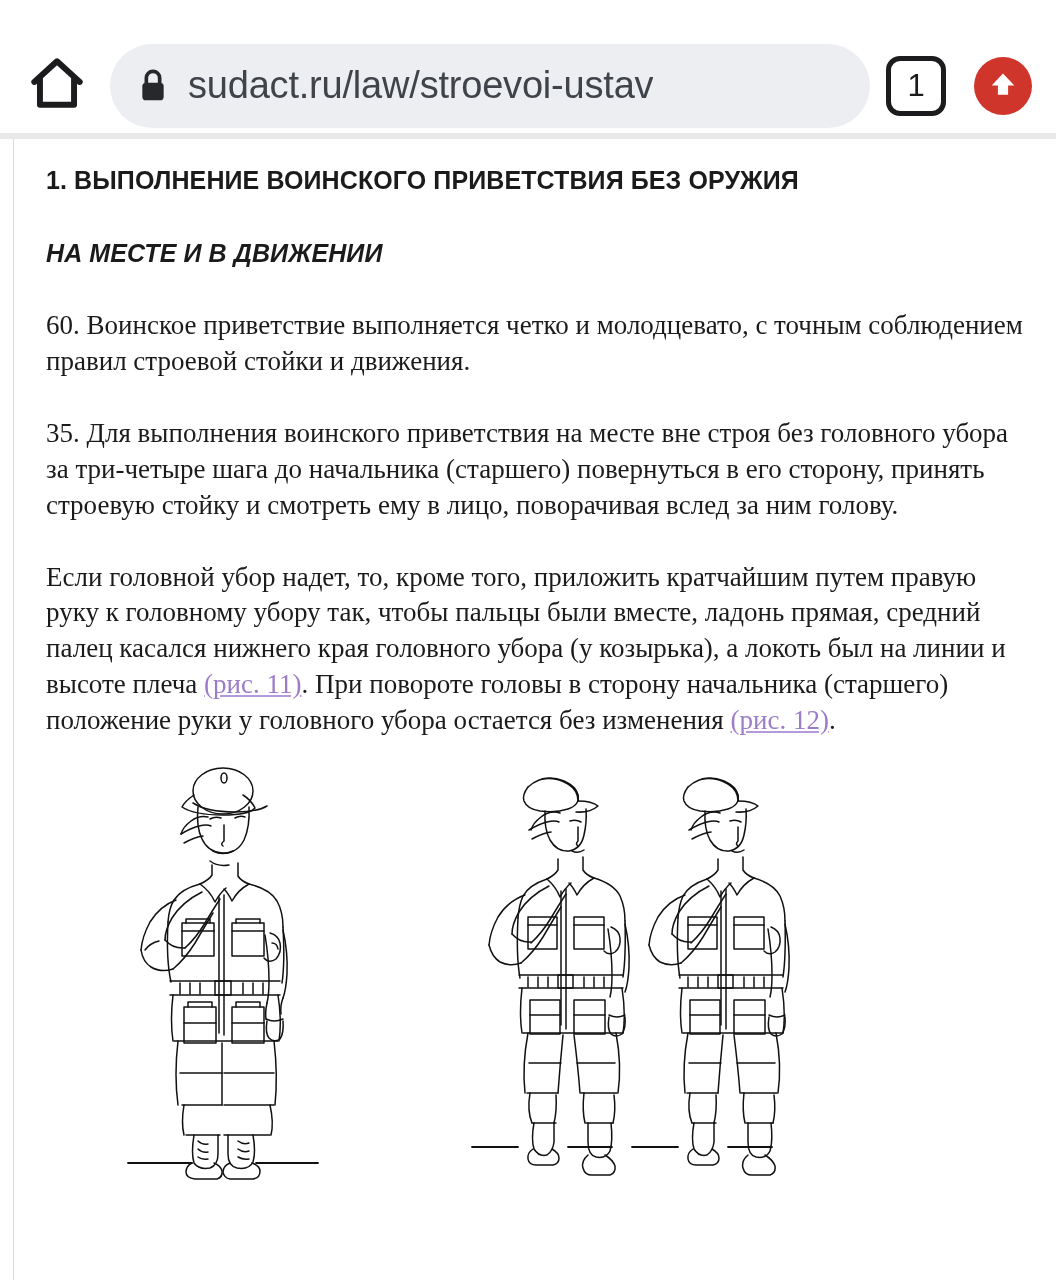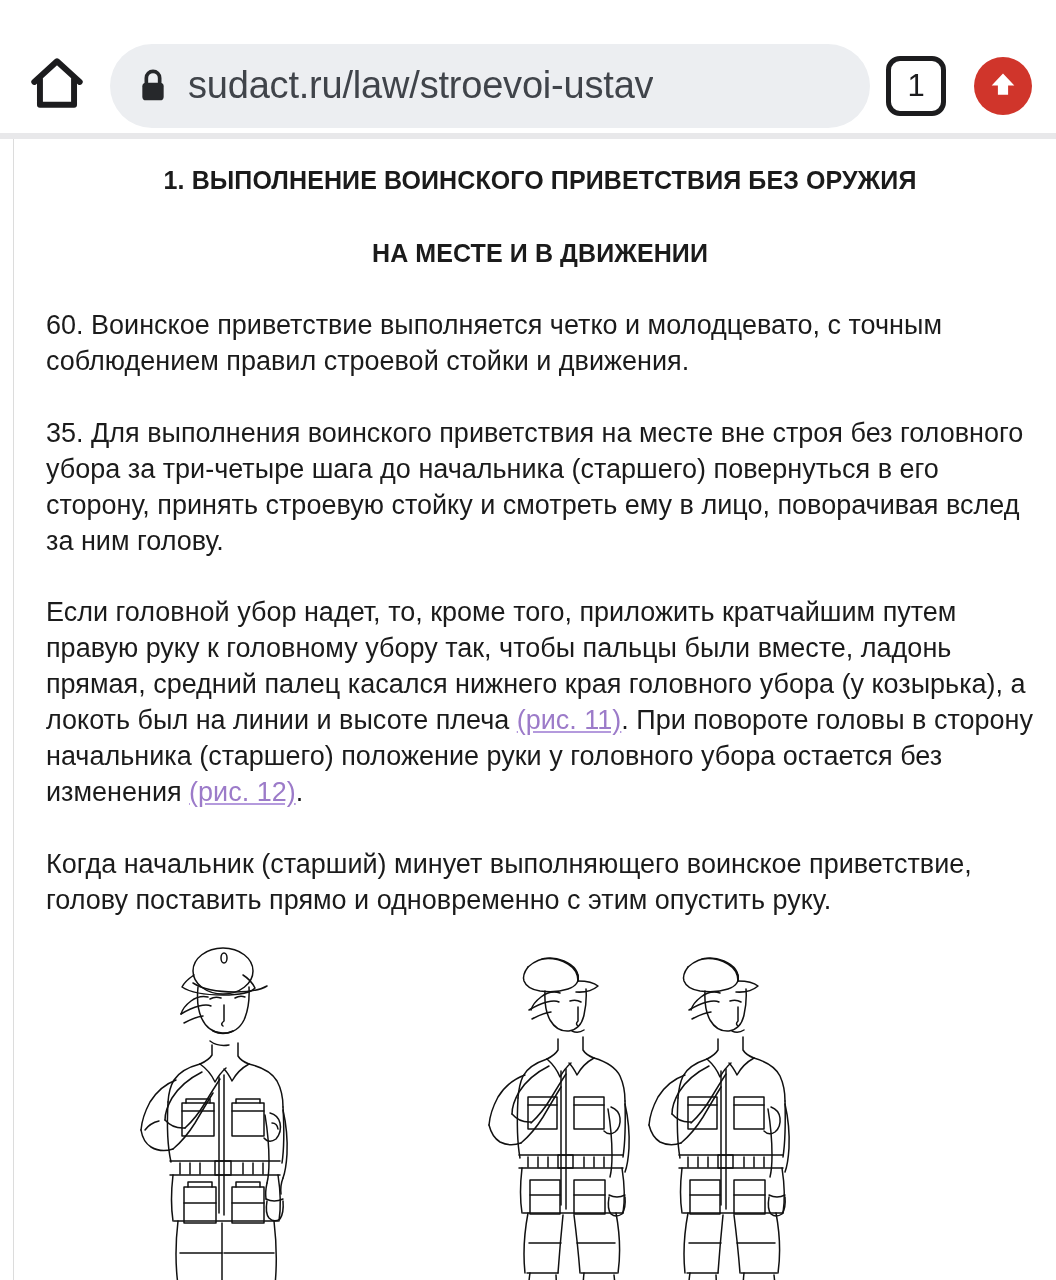--- a/index.html
+++ b/index.html
@@ -118,38 +118,38 @@
     top: 0;
     bottom: 0;
     width: 1px;
     background: #dcdcdc;
   }
   .content {
     padding: 0 22px 0 46px;
   }
 
   h1.doc-title, h2.doc-subtitle {
-    text-align: center;
+    text-align: left;
     font-size: 25px;
     font-weight: bold;
     color: #1b1b1b;
     margin: 0;
     letter-spacing: 0.1px;
     font-family: "Liberation Sans", sans-serif;
   }
   h1.doc-title { padding-top: 27px; }
-  h2.doc-subtitle { padding-top: 44px; }
+  h2.doc-subtitle { padding-top: 44px; font-style: italic; }
 
   p.para {
     font-size: 27px;
     line-height: 1.33;
     color: #1b1b1b;
     margin: 0;
     padding-top: 36px;
-    font-family: Liberation Sans, sans-serif;
+    font-family: Liberation Serif, serif;
   }
   p.para:first-of-type { padding-top: 40px; }
 
   a.figlink {
     color: #9c7bc9;
     text-decoration: underline;
     text-decoration-color: #b49add;
     margin-top: 37px;
   }
 
@@ -213,21 +213,20 @@
     <h2 class="doc-subtitle">НА МЕСТЕ И В ДВИЖЕНИИ</h2>
 
     <p class="para">60. Воинское приветствие выполняется четко и молодцевато, с точным соблюдением правил строевой стойки и движения.</p>
 
     <p class="para">35. Для выполнения воинского приветствия на месте вне строя без головного убора за три-четыре шага до начальника (старшего) повернуться в его сторону, принять строевую стойку и смотреть ему в лицо, поворачивая вслед за ним голову.</p>
 
     <p class="para">
       <span>Если головной убор надет, то, кроме того, приложить кратчайшим путем правую руку к головному убору так, чтобы пальцы были вместе, ладонь прямая, средний палец касался нижнего края головного убора (у козырька), а локоть был на линии и высоте плеча </span><a class="figlink" href="#fig11">(рис. 11)</a><span>. При повороте головы в сторону начальника (старшего) положение руки у головного убора остается без изменения </span><a class="figlink" href="#fig12">(рис. 12)</a><span>.</span>
     </p>
 
-    <p class="para">Когда начальник (старший) минует выполняющего воинское приветствие, голову поставить прямо и одновременно с этим опустить руку.</p>
 
     <div class="figures">
 
       <div class="fig-block fig1" id="fig11">
         <svg class="fig-svg" width="250" height="430" viewBox="0 0 250 430" fill="none" stroke="#111111" stroke-width="1.5" stroke-linecap="round" stroke-linejoin="round">
 
           <ellipse cx="125" cy="36" rx="30" ry="23"></ellipse>
           <path d="M96 40q-9 6-12 12 12 8 41 8 26 0 32-7-4-8-12-13"></path>
           <path d="M95 48q14 9 42 9 22 0 32-6"></path>
           <ellipse cx="126" cy="23" rx="3" ry="5"></ellipse>

